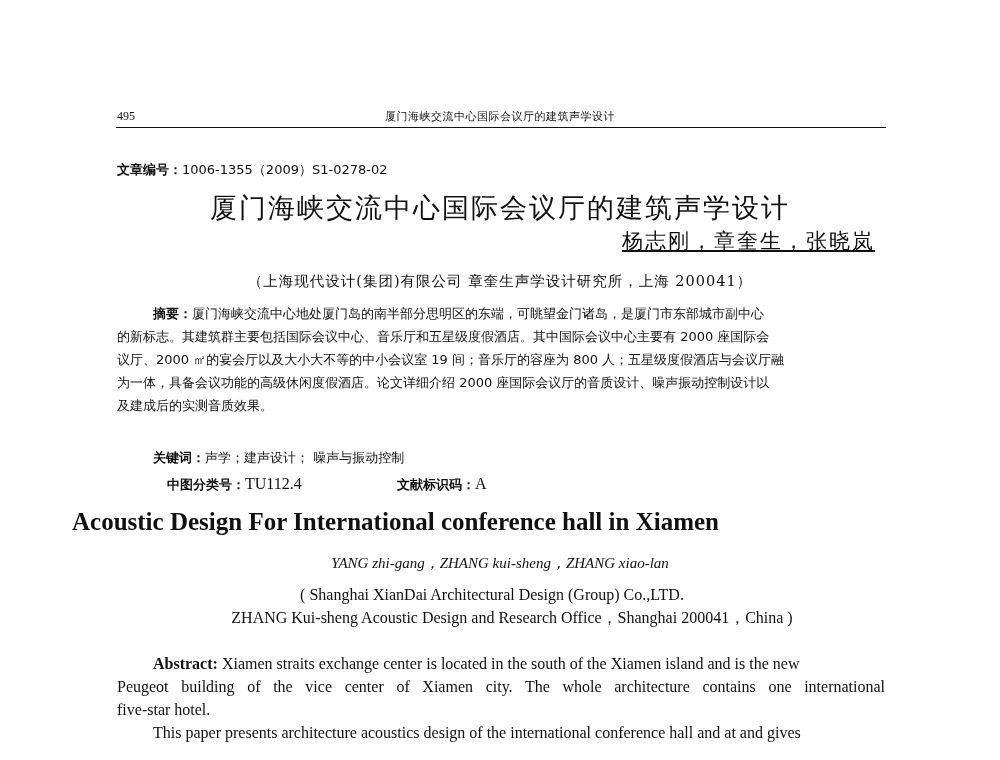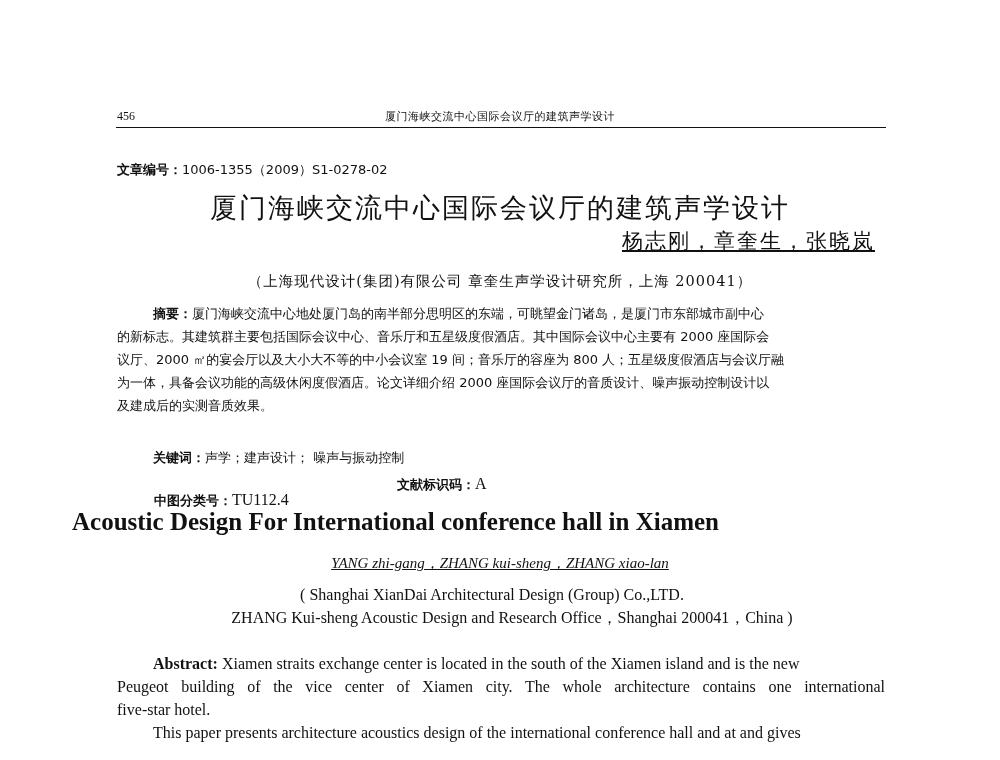--- a/index.html
+++ b/index.html
@@ -17,38 +17,38 @@
     .article-number .lbl { font-weight: bold; }
     .cn-title { left: 0; width: 1000px; text-align: center; top: 190px; font-size: 27px; font-family: "DejaVu Sans", sans-serif; letter-spacing: 2px; }
     .cn-authors { left: 0; width: 875px; text-align: right; top: 227px; font-size: 21px; font-family: "DejaVu Serif", serif; letter-spacing: 2px; text-decoration: underline; }
     .cn-affiliation { left: 0; width: 1000px; text-align: center; top: 272px; font-size: 14.5px; font-family: "DejaVu Serif", serif; letter-spacing: 1px; }
     .cn-abstract { left: 117px; top: 302px; width: 768px; font-size: 13px; line-height: 23px; font-family: "DejaVu Sans", sans-serif; white-space: normal; text-align: justify; }
     .cn-abstract .lbl { font-weight: bold; }
     .indent { padding-left: 36px; }
     .cn-line { display: block; white-space: nowrap; }
     .keywords { left: 153px; top: 449px; font-size: 13px; font-family: "DejaVu Sans", sans-serif; }
     .keywords .lbl, .classif .lbl, .doccode .lbl { font-weight: bold; }
-    .classif { left: 154px; top: 475px; font-size: 13px; font-family: "DejaVu Sans", sans-serif; margin-top: 16px; }
+    .classif { left: 167px; top: 475px; font-size: 13px; font-family: "DejaVu Sans", sans-serif; }
     .classif .val { font-family: "Liberation Serif", serif; font-size: 16px; }
     .doccode { left: 397px; top: 475px; font-size: 13px; font-family: "DejaVu Sans", sans-serif; }
     .doccode .val { font-family: "Liberation Serif", serif; font-size: 16px; }
     .en-title { left: 0; width: 791px; text-align: center; top: 508px; font-size: 25px; font-weight: bold; font-family: "Liberation Serif", serif; }
-    .en-authors { left: 0; width: 1000px; text-align: center; top: 554px; font-size: 15px; font-style: italic; font-family: "Liberation Serif", serif; text-decoration: underline; }
+    .en-authors { left: 0; width: 1000px; text-align: center; top: 554px; font-size: 15px; font-style: italic; font-family: "Liberation Serif", serif; }
     .en-affil1 { left: 0; width: 984px; text-align: center; top: 586px; font-size: 16px; font-family: "Liberation Serif", serif; }
     .en-affil2 { left: 0; width: 1000px; text-align: center; top: 608px; font-size: 16px; font-family: "Liberation Serif", serif; padding-left: 12px; }
     .en-abstract { left: 117px; top: 652px; width: 768px; font-size: 16px; line-height: 23px; font-family: "Liberation Serif", serif; white-space: normal; }
     .en-abstract .lbl { font-weight: bold; }
     .en-line { display: block; white-space: nowrap; }
     .en-line.just { text-align: justify; text-align-last: justify; white-space: normal; }
     sup { font-size: 10px; line-height: 0; }
   </style>
 </head>
 <body>
 
-<div class="abs page-number">456</div>
+<div class="abs page-number">495</div>
 <div class="abs running-header">厦门海峡交流中心国际会议厅的建筑声学设计</div>
 <div class="abs header-rule"></div>
 
 <div class="abs article-number">
   <span class="lbl">文章编号：</span><span>1006-1355（2009）S1-0278-02</span>
 </div>
 
 <div class="abs cn-title">厦门海峡交流中心国际会议厅的建筑声学设计</div>
 <div class="abs cn-authors">杨志刚，章奎生，张晓岚</div>
 <div class="abs cn-affiliation">（上海现代设计(集团)有限公司 章奎生声学设计研究所，上海 200041）</div>

